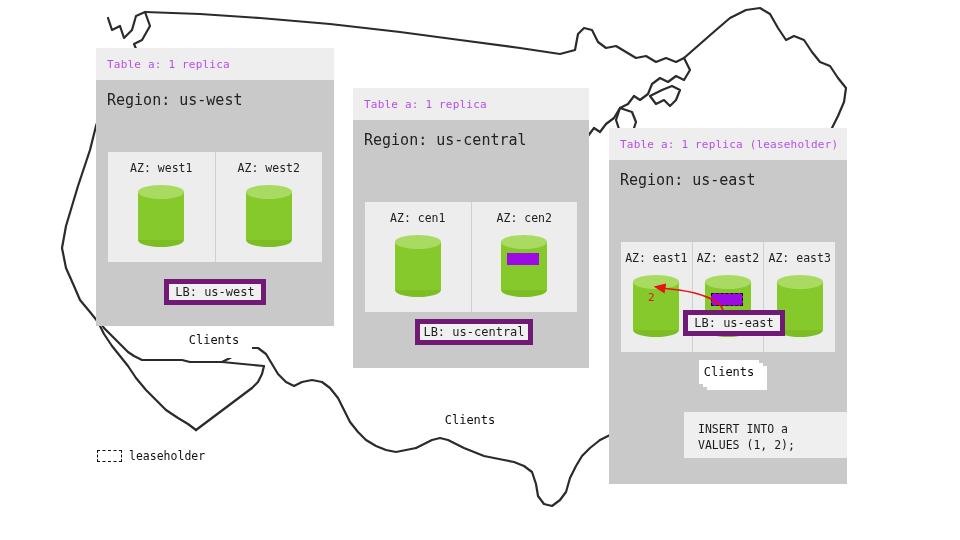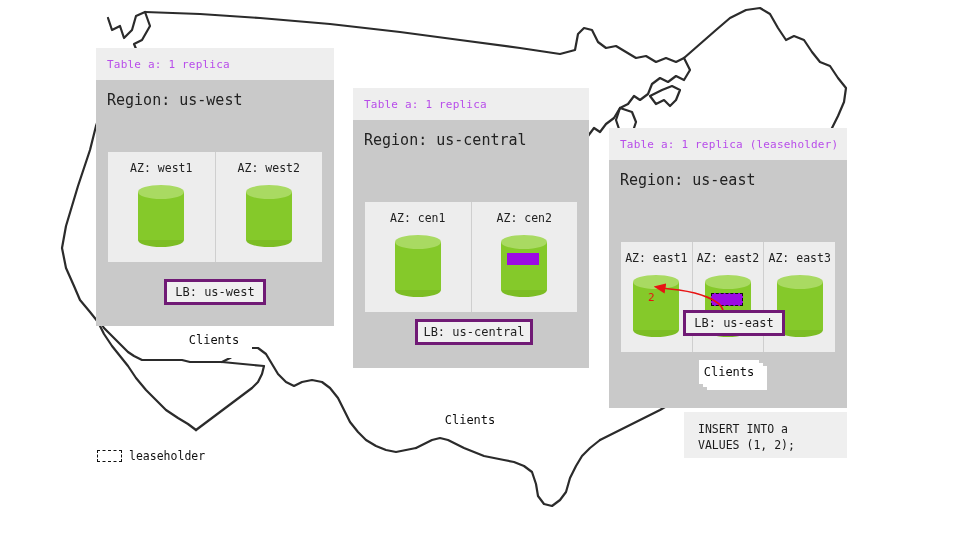--- a/index.html
+++ b/index.html
@@ -101,21 +101,21 @@
     box-sizing: border-box;
   }
   .data-block.leaseholder {
     border: 1.6px dashed #111111;
   }
 
   
   .lb-box {
     position: absolute;
     background: #f0f0f0;
-    border: 3px solid #701a75;
+    border: 5px solid #701a75;
     display: flex;
     align-items: center;
     justify-content: center;
     font-size: 12px;
     color: #1e1e1e;
     box-sizing: border-box;
     white-space: nowrap;
   }
 
   
@@ -328,21 +328,21 @@
 
     <div class="clients-stack" style="left:87px; top:320px;">
       <div class="sheet s3"></div>
       <div class="sheet s2"></div>
       <div class="sheet s1">
         <span>Clients</span>
       </div>
     </div>
   </div>
 
-  <div class="region-panel" style="left:609px; top:128px; width:238px; height:280px;">
+  <div class="region-panel" style="left:609px; top:128px; width:238px; height:356px;">
     <div class="panel-header">
       <span class="panel-header-text">Table a: 1 replica (leaseholder)</span>
     </div>
     <div class="region-title">Region: us-east</div>
 
     <div class="az-row" style="left:12px; top:114px; width:214px; height:110px;">
       <div class="az-cell">
         <span class="az-label">AZ: east1</span>
         <div class="cylinder" style="width:46px; height:62px;">
           <div class="cyl-bottom-shade" style="top:48px; width:46px; height:14px;"></div>

